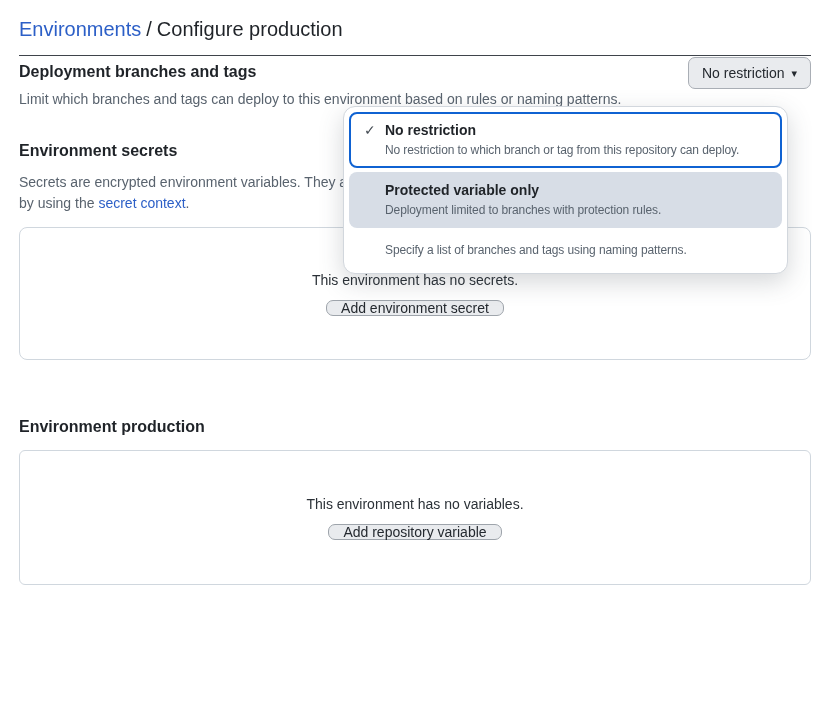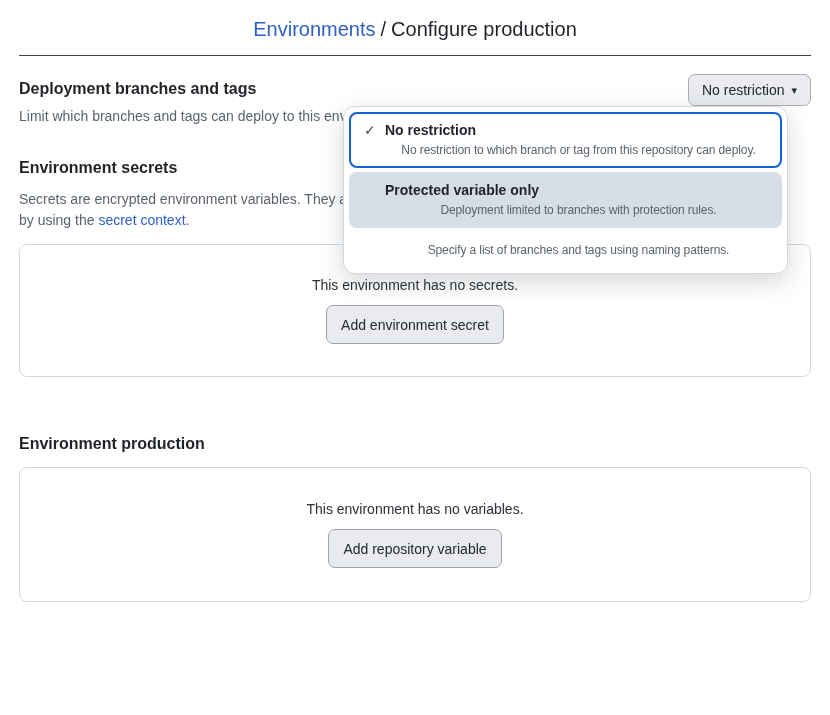--- a/index.html
+++ b/index.html
@@ -17,21 +17,20 @@
   .page-header {
     margin: 16px 19px 0 19px;
     padding-bottom: 13px;
     border-bottom: 1.5px solid #3f444b;
   }
   .page-title {
     font-size: 20px;
     font-weight: 400;
     line-height: 26px;
     color: #1f2328;
-    text-align: center;
   }
   .page-title a {
     color: #2c5fc7;
     text-decoration: none;
     cursor: pointer;
   }
   .title-sep { margin: 0 5px; }
   
   .section { margin: 0 19px; }
   .section h3 {
@@ -42,39 +41,39 @@
   }
   .muted {
     font-size: 14px;
     line-height: 21px;
     color: #59636e;
   }
   .muted a {
     color: #2c5fc7;
     cursor: pointer;
   }
-  .dep-section { margin-top: 22px; position: relative; }
+  .dep-section { margin-top: 5px; position: relative; }
   .dep-section .muted { margin-top: 6px; max-width: 604px; }
   .secrets-section { margin-top: 30px; }
   .secrets-section .muted, .vars-section .muted { margin-top: 10px; max-width: 769px; }
   .vars-section { margin-top: 56px; }
   
   .btn {
     display: inline-flex;
     align-items: center;
     justify-content: center;
     background: #e9ebee;
     border: 1px solid #9ea4ab;
     border-radius: 7px;
     font-family: "Liberation Sans", sans-serif;
     font-size: 14px;
     font-weight: 400;
     color: #24292f;
     padding: 0 14px;
-    height: 39px;
+    height: 16px;
     cursor: pointer;
     white-space: nowrap;
   }
   .select-btn {
     position: absolute;
     top: -4px;
     right: 0;
     height: 32px;
     padding: 0 13px;
     border-color: #a9aeb5;
@@ -86,21 +85,21 @@
     margin-top: 13px;
     height: 133px;
     border: 1px solid #d0d7de;
     border-radius: 8px;
     display: flex;
     flex-direction: column;
     align-items: center;
     justify-content: center;
     gap: 12px;
   }
-  .vars-section .empty-box { height: 135px; margin-top: 12px; }
+  .vars-section .empty-box { height: 135px; margin-top: 12px; border-radius: 6px; }
   .empty-text { font-size: 14px; color: #2b3137; }
   
   .menu {
     position: absolute;
     left: 343px;
     top: 106px;
     width: 445px;
     background: #ffffff;
     border: 1px solid #d2d7dd;
     border-radius: 12px;
@@ -121,21 +120,20 @@
     line-height: 20px;
     color: #1f2328;
   }
   .menu-item .mi-desc {
     font-size: 12px;
     line-height: 19px;
     letter-spacing: -0.1px;
     color: #59636e;
     margin-top: 1px;
     white-space: nowrap;
-    text-align: center;
   }
   .menu-item.selected {
     border: 2px solid #0f62d2;
     padding: 6px 8px 6px 34px;
   }
   .menu-item.hovered {
     background: #d7dde6;
     margin: 4px 0;
   }
   .check-icon {

